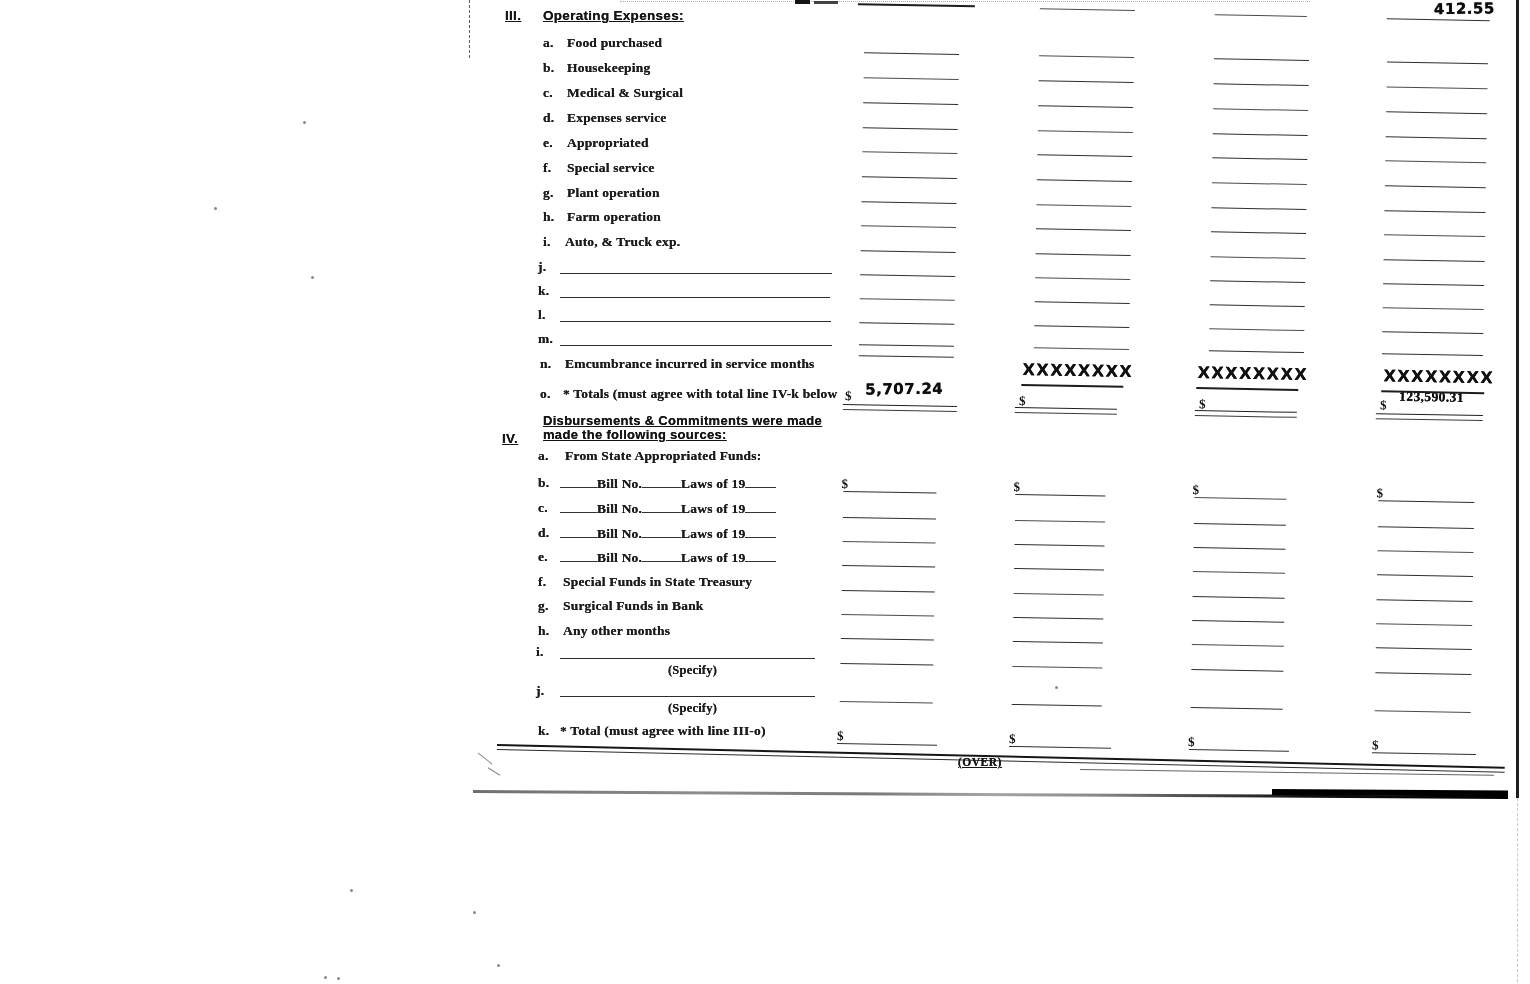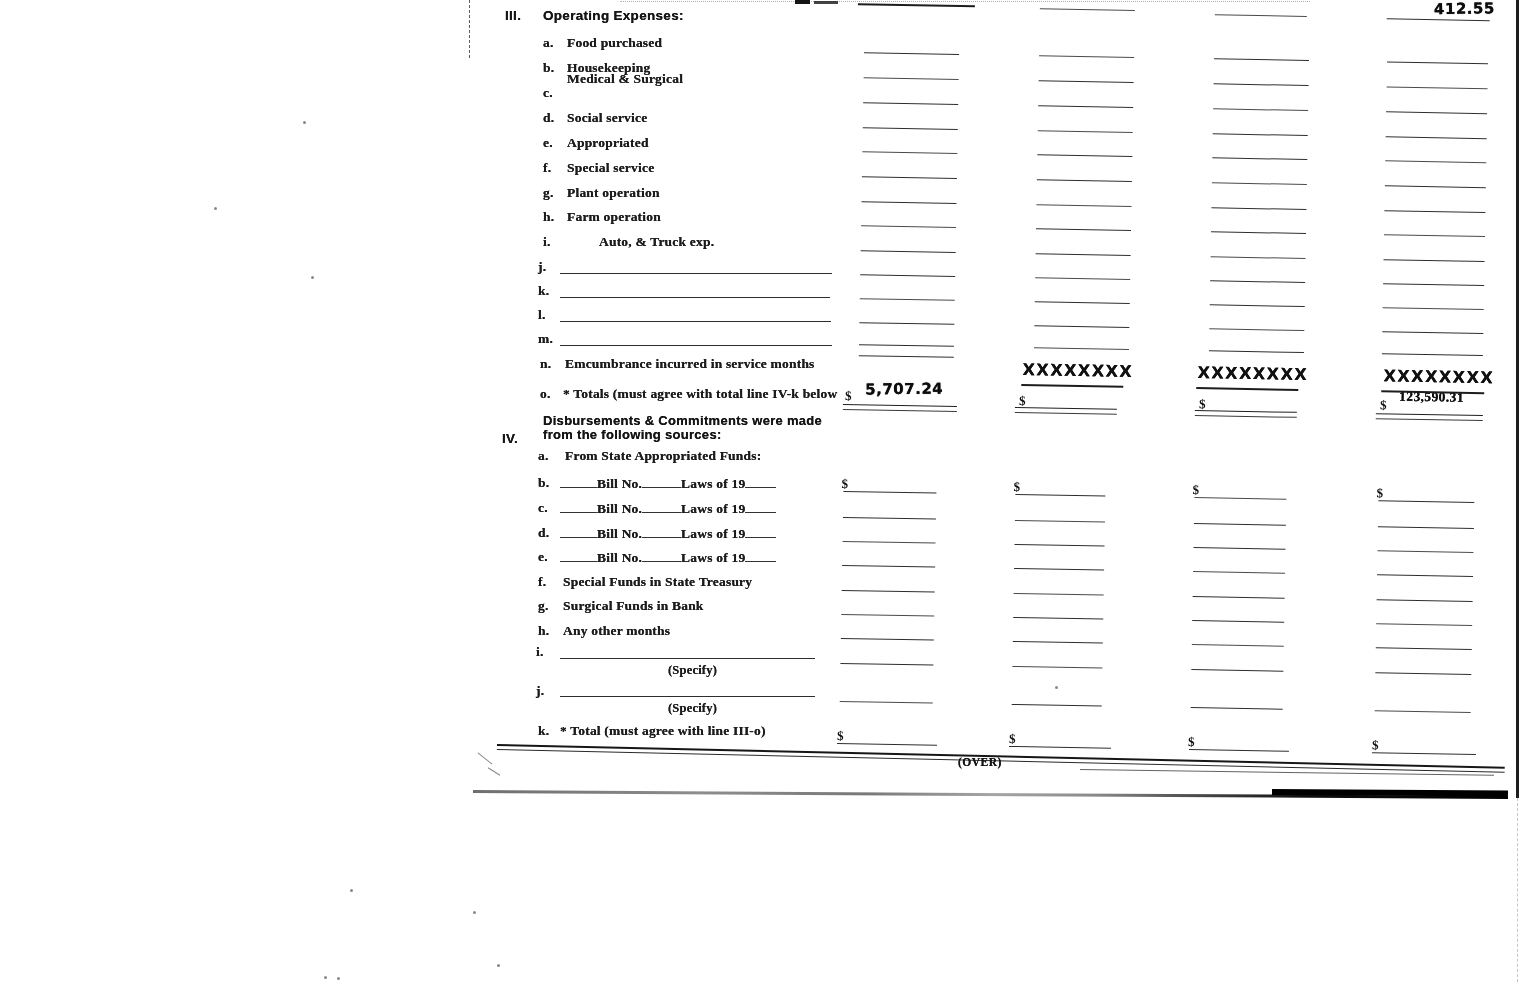--- a/index.html
+++ b/index.html
@@ -7,21 +7,21 @@
   #page {
     position:relative; width:1530px; height:984px; background:#ffffff;
     overflow:hidden; font-family:"Liberation Serif","DejaVu Serif",serif;
   }
   
   .t  { position:absolute; white-space:nowrap; color:#1c1c1c;
         font:700 13.5px/1.15 "Liberation Serif","DejaVu Serif",serif;
         letter-spacing:.2px; text-shadow:0 0 .5px rgba(0,0,0,.85); }
   .hd { position:absolute; white-space:nowrap; color:#151515;
         font:700 13.5px/1.2 "Liberation Sans","DejaVu Sans",sans-serif;
-        letter-spacing:.3px; text-shadow:0 0 .6px rgba(0,0,0,.9); }
+        letter-spacing:.3px; text-shadow:0 0 .6px rgba(0,0,0,.9);text-decoration:underline; }
   .spec { font-size:12.5px; }
   .xxx { position:absolute; white-space:nowrap; color:#111;
          font:700 16px/1 "DejaVu Sans","Liberation Sans",sans-serif;
          letter-spacing:1.5px; text-shadow:0 0 .6px #000; }
   .cur { position:absolute; color:#111;
          font:700 13px/1 "Liberation Serif","DejaVu Serif",serif; }
   .hand { position:absolute; white-space:nowrap; color:#0d0d0d;
           font:700 15px/1 "DejaVu Sans","Liberation Sans",sans-serif;
           letter-spacing:.5px; transform:rotate(-1.6deg); text-shadow:0 0 .7px #000; }
   .typed { position:absolute; white-space:nowrap; color:#101010;
@@ -80,52 +80,52 @@
   <div class="smudge" style="left:814px;top:1px;width:24px;height:3px;opacity:.8"></div>
 
   <div class="hd" style="left:505px;top:8px">III.</div>
   <div class="hd" style="left:543px;top:8px">Operating Expenses:</div>
 
   <div class="t" style="left:543px;top:35px">a.</div>
   <div class="t" style="left:567px;top:35px">Food purchased</div>
   <div class="t" style="left:543px;top:60px">b.</div>
   <div class="t" style="left:567px;top:60px">Housekeeping</div>
   <div class="t" style="left:543px;top:85px">c.</div>
-  <div class="t" style="left:567px;top:71px">Medical &amp; Surgical</div>
+  <div class="t" style="left:567px;top:85px">Medical &amp; Surgical</div>
   <div class="t" style="left:543px;top:110px">d.</div>
-  <div class="t" style="left:567px;top:110px">Social service</div>
+  <div class="t" style="left:567px;top:110px">Expenses service</div>
   <div class="t" style="left:543px;top:135px">e.</div>
   <div class="t" style="left:567px;top:135px">Appropriated</div>
   <div class="t" style="left:543px;top:160px">f.</div>
   <div class="t" style="left:567px;top:160px">Special service</div>
   <div class="t" style="left:543px;top:185px">g.</div>
   <div class="t" style="left:567px;top:185px">Plant operation</div>
   <div class="t" style="left:543px;top:209px">h.</div>
   <div class="t" style="left:567px;top:209px">Farm operation</div>
   <div class="t" style="left:543px;top:234px">i.</div>
-  <div class="t" style="left:599px;top:234px">Auto, &amp; Truck exp.</div>
+  <div class="t" style="left:565px;top:234px">Auto, &amp; Truck exp.</div>
 
   <div class="t" style="left:538px;top:259px">j.</div>
   <div class="t" style="left:538px;top:283px">k.</div>
   <div class="t" style="left:538px;top:307px">l.</div>
   <div class="t" style="left:538px;top:331px">m.</div>
 
   <div class="ln" style="left:560px;top:273px;width:272px"></div>
   <div class="ln" style="left:560px;top:297px;width:270px"></div>
   <div class="ln" style="left:560px;top:321px;width:271px"></div>
   <div class="ln" style="left:560px;top:345px;width:272px"></div>
 
   <div class="t" style="left:540px;top:356px">n.</div>
   <div class="t" style="left:565px;top:356px">Emcumbrance incurred in service months</div>
   <div class="t" style="left:540px;top:386px">o.</div>
   <div class="t" style="left:563px;top:386px">* Totals (must agree with total line IV-k below</div>
 
   <div class="hd" style="left:502px;top:431px">IV.</div>
   <div class="hd" style="left:543px;top:413px;font-size:13px">Disbursements &amp; Commitments were made</div>
-  <div class="hd" style="left:543px;top:427px;font-size:13px">from the following sources:</div>
+  <div class="hd" style="left:543px;top:427px;font-size:13px">made the following sources:</div>
 
   <div class="t" style="left:538px;top:448px">a.</div>
   <div class="t" style="left:565px;top:448px">From State Appropriated Funds:</div>
 
   <div class="t" style="left:538px;top:475px">b.</div>
   <div class="row t" style="left:560px;top:475px"><span class="blank" style="width:37px"></span><span>Bill No.</span><span class="blank" style="width:39px"></span><span>Laws of 19</span><span class="blank" style="width:31px"></span></div>
 
   <div class="t" style="left:538px;top:500px">c.</div>
   <div class="row t" style="left:560px;top:500px"><span class="blank" style="width:37px"></span><span>Bill No.</span><span class="blank" style="width:39px"></span><span>Laws of 19</span><span class="blank" style="width:31px"></span></div>
 

